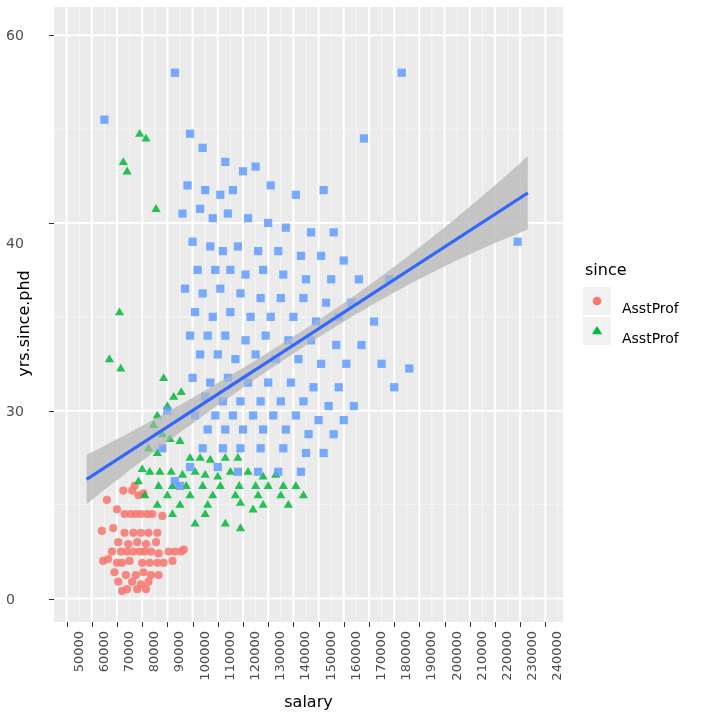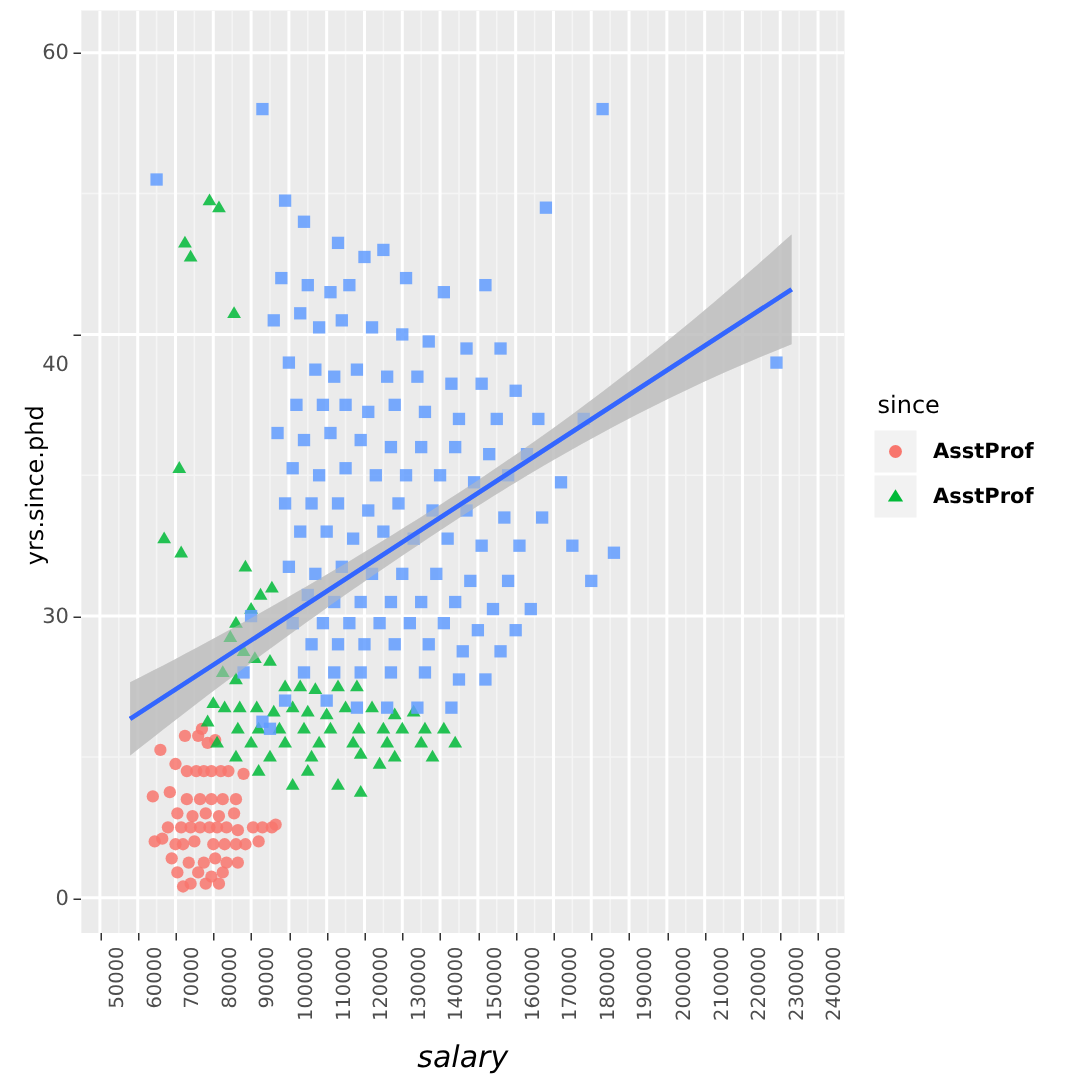--- a/index.html
+++ b/index.html
@@ -31,21 +31,20 @@
     background: #ebebeb;
     overflow: hidden;
   }
   #panel svg { display: block; }
 
   
   .y-tick-label {
     position: absolute;
     right: 0;
     width: 40px;
-    text-align: right;
     font-size: 14px;
     color: #4d4d4d;
     line-height: 1;
     transform: translateY(-50%);
     white-space: nowrap;
   }
   #y-axis {
     position: absolute;
     left: 0; top: 0;
     width: 46px; height: 720px;
@@ -86,43 +85,41 @@
     transform-origin: left top;
     transform: rotate(-90deg) translate(-100%, 0);
     line-height: 1;
   }
   #x-axis-title {
     position: absolute;
     left: 54px;
     top: 692px;
     width: 509px;
     text-align: center;
-    font-size: 20px;
+    font-size: 16px;
     color: #000000;
-    font-style: italic;
   }
 
   
   #legend {
     position: absolute;
     left: 583px;
     top: 262px;
     width: 130px;
   }
   #legend-title {
     font-size: 16px;
     color: #000000;
     margin: 0 0 9px 2px;
     line-height: 1;
   }
   .legend-row {
     display: flex;
-    align-items: center;
+    align-items: flex-end;
     margin-bottom: 2px;
-    font-weight: bold;
   }
   .legend-key {
     width: 28px;
     height: 28px;
     background: #f2f2f2;
     position: relative;
     flex: 0 0 auto;
   }
   .legend-key svg {
     position: absolute;

